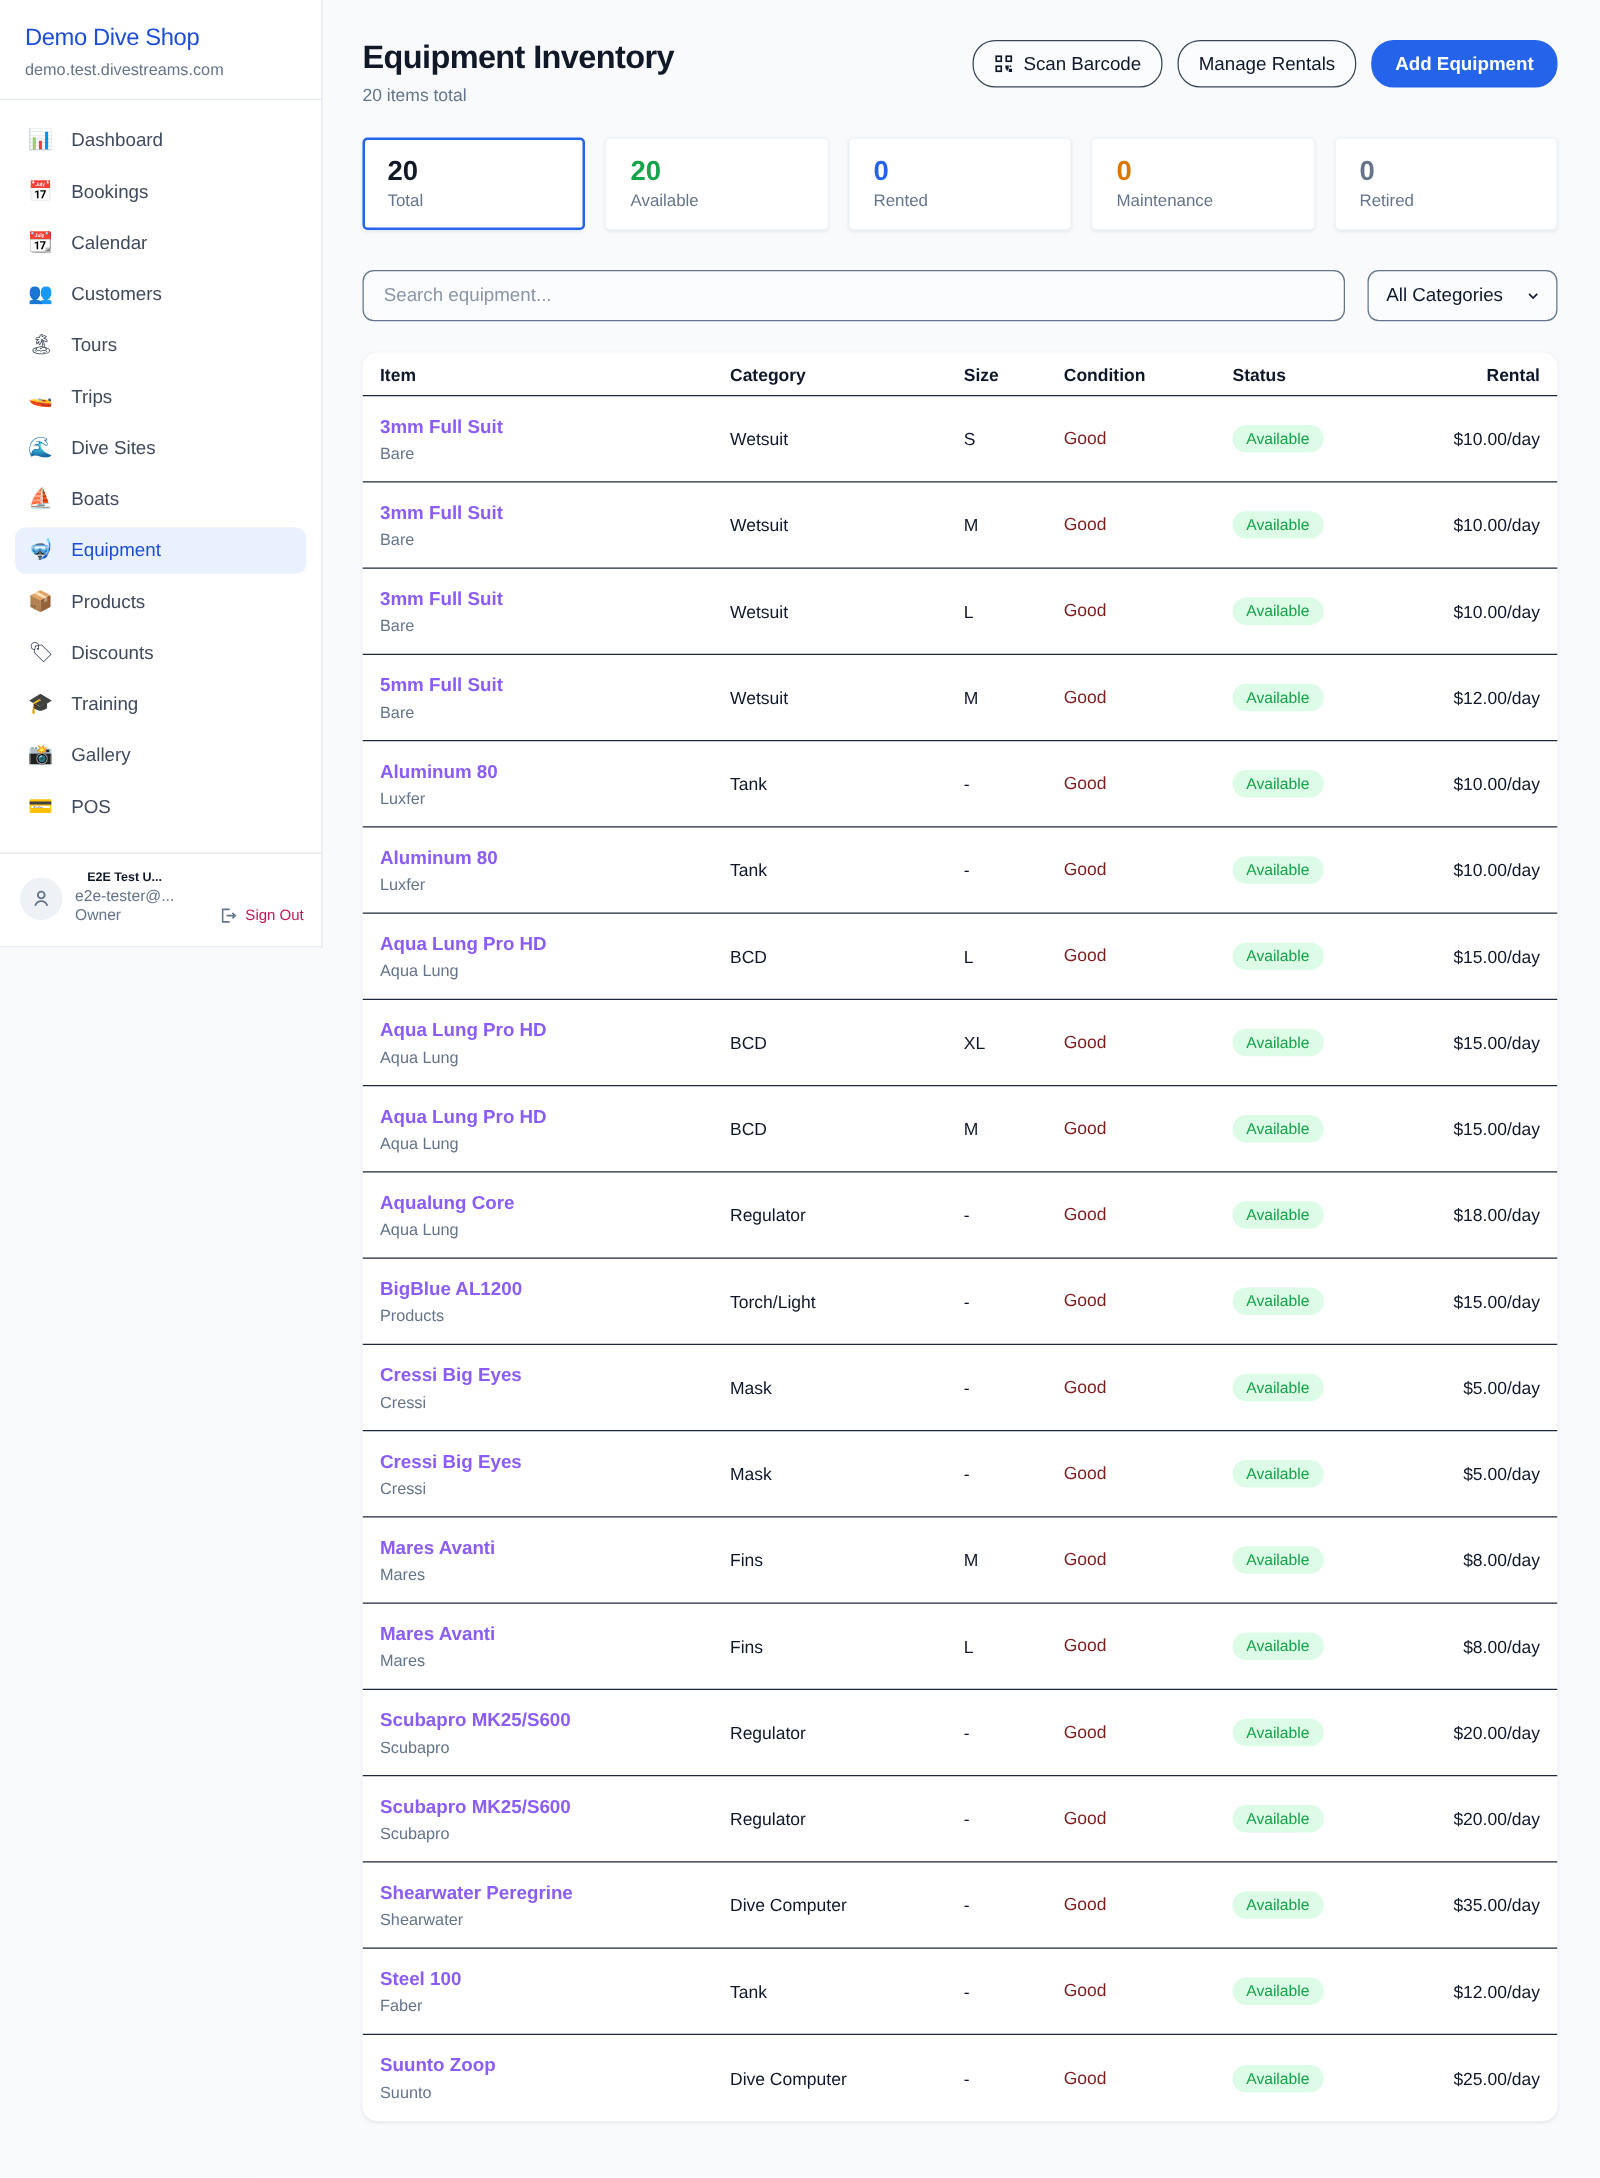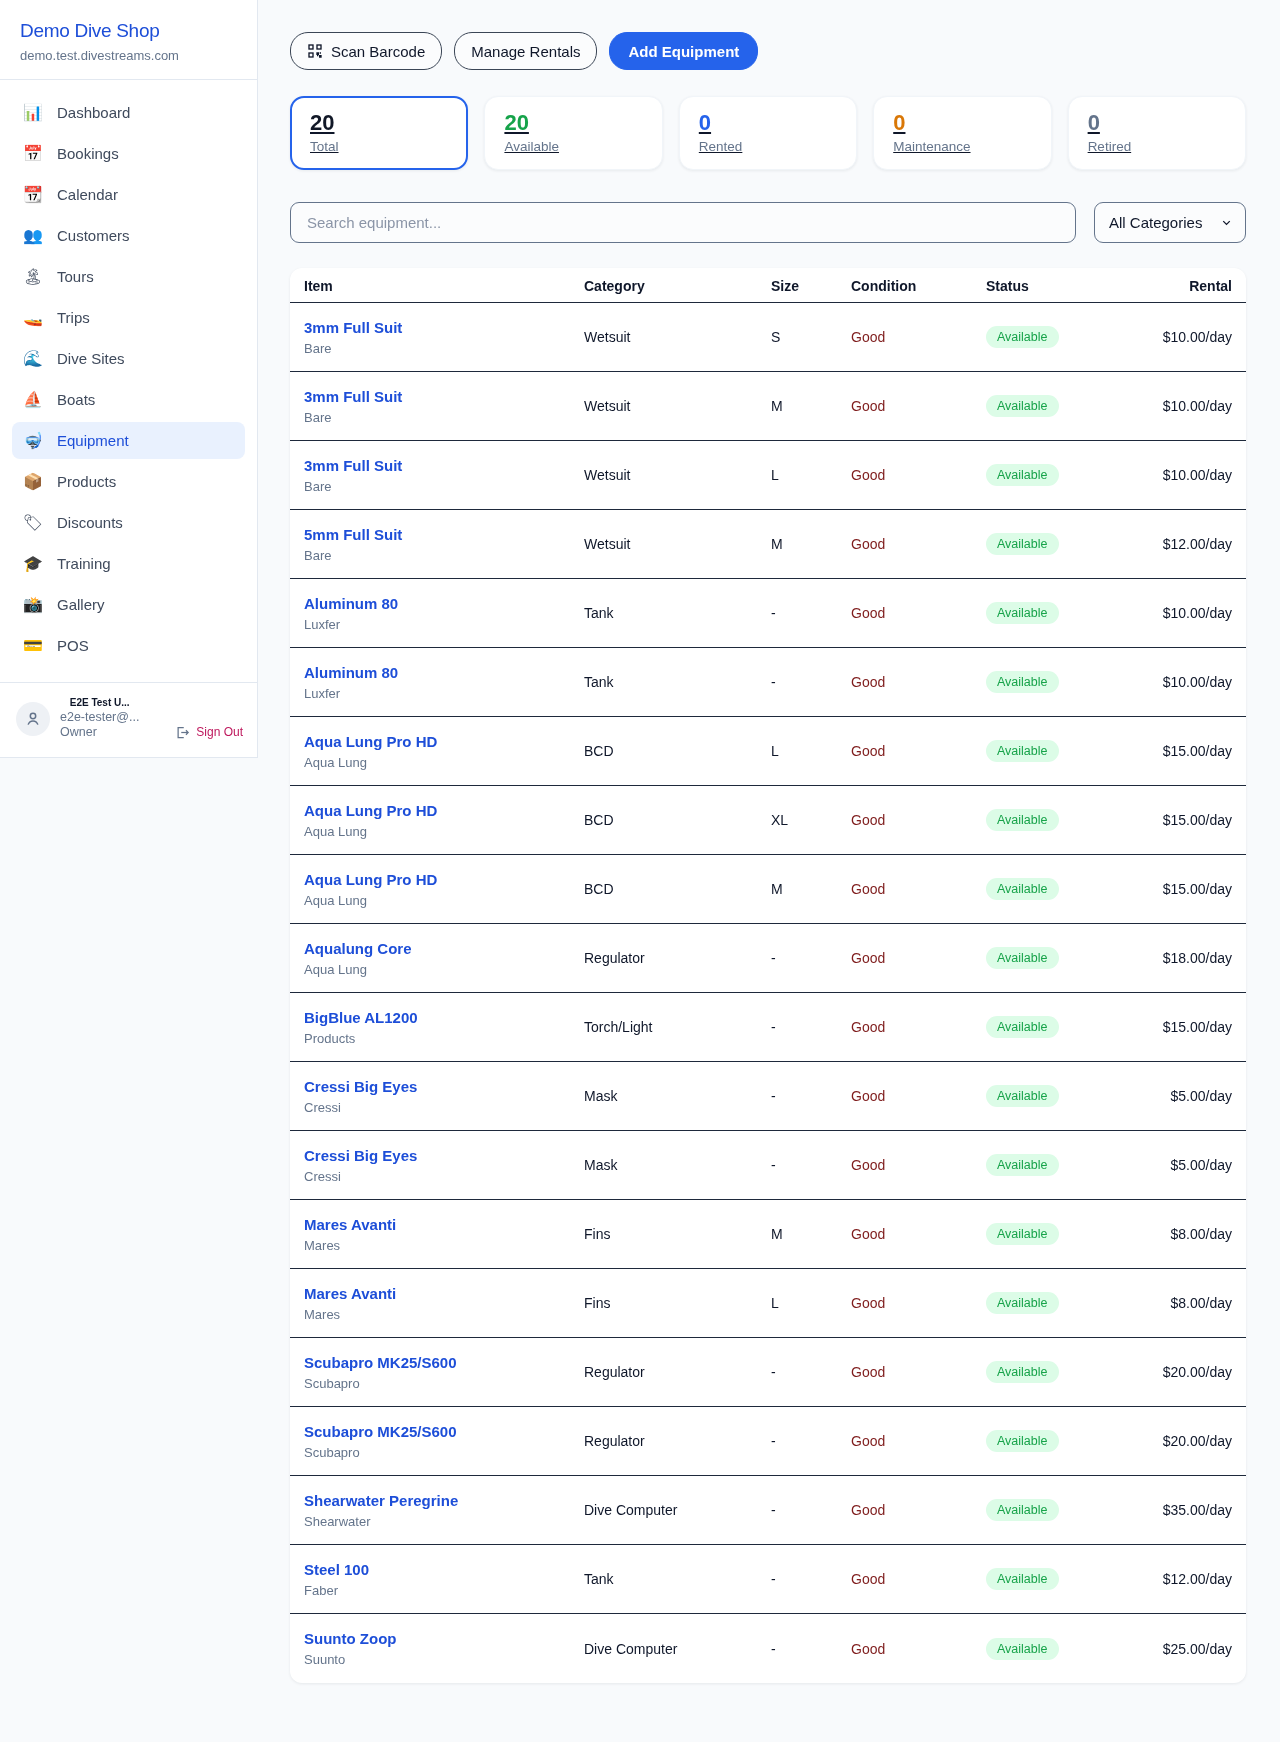--- a/index.html
+++ b/index.html
@@ -56,25 +56,24 @@
   .head-actions { display:flex; gap:12px; margin-top:2px; }
   .btn {
     height:38px; display:flex; align-items:center; gap:8px;
     padding:0 16px; border-radius:18px; font-size:15px; cursor:pointer;
     background:#fbfcfd; border:1px solid #3b4656; color:#0f172a; font-weight:500;
   }
   .btn-primary { background:#2563eb; border:1px solid #2563eb; color:#ffffff; font-weight:600; padding:0 18px; }
   
   .stats { display:flex; gap:16px; margin-top:26px; }
   .stat-card {
-    flex:1; background:#ffffff; border-radius:14px;
+    flex:1; background:#ffffff; border-radius:4px;
     padding:13px 19px 15px; cursor:pointer;
     box-shadow:0 1px 3px rgba(15,23,42,.07);
     border:1px solid #f1f5f9;
-    text-decoration:underline;
   }
   .stat-card.selected { border:2px solid #2563eb; padding:12px 18px 14px; }
   .stat-value { font-size:22px; font-weight:800; }
   .stat-label { font-size:13.5px; color:#64748b; margin-top:3px; }
   
   .filters { display:flex; gap:18px; margin-top:32px; }
   .search-input {
     flex:1; height:41px; border:1px solid #64748b; border-radius:9px;
     background:#fbfcfd; padding:0 16px; font-size:15px; color:#0f172a;
     font-family:"Liberation Sans", sans-serif; outline:none;
@@ -96,21 +95,21 @@
     align-items:center; padding:0 14px;
   }
   .thead {
     padding:9px 14px 8px; min-height:35px;
     font-size:14px; font-weight:700; color:#0f172a;
     border-bottom:1px solid #1e293b;
   }
   .th-rental { text-align:right; }
   .tbody-row { min-height:69px; border-bottom:1px solid #1e293b; }
   .tbody-row:last-child { border-bottom:0; }
-  .item-name { font-size:15px; font-weight:700; color:#1d4ed8; line-height:20px; cursor:pointer; }
+  .item-name { font-size:15px; font-weight:700; color:#8b5cf6; line-height:20px; cursor:pointer; }
   .item-brand { font-size:13px; color:#64748b; margin-top:3px; line-height:16px; }
   .cell { font-size:14px; color:#0f172a; }
   .cond-link { font-size:14px; color:#7f1d1d; cursor:pointer; }
   .badge {
     display:inline-block; background:#dcfce7; color:#17a34a;
     font-size:12.5px; padding:4px 11px; border-radius:999px;
   }
   .price-cell { font-size:14px; color:#0f172a; text-align:right; }
   svg { display:block; }
 </style>
@@ -201,20 +200,24 @@
           <path d="M17.5 8.5 21 12l-3.5 3.5"></path>
       </svg>
       <span>Sign Out</span>
     </div>
   </div>
 </aside>
 
 <main class="main">
 
   <div class="page-head">
+    <div>
+      <div class="page-title">Equipment Inventory</div>
+      <div class="page-sub">20 items total</div>
+    </div>
     <div class="head-actions">
       <button class="btn">
         <svg width="16" height="16" viewBox="0 0 24 24" fill="none" stroke="#0f172a" stroke-width="2">
           <rect x="3" y="3" width="6" height="6"></rect>
             <rect x="15" y="3" width="6" height="6"></rect>
           <rect x="3" y="15" width="6" height="6"></rect>
             <path d="M15 15h2v2h-2zM19 15h2M15 19h2M19 19h2v2h-2z"></path>
         </svg>
         <span>Scan Barcode</span>
       </button>

